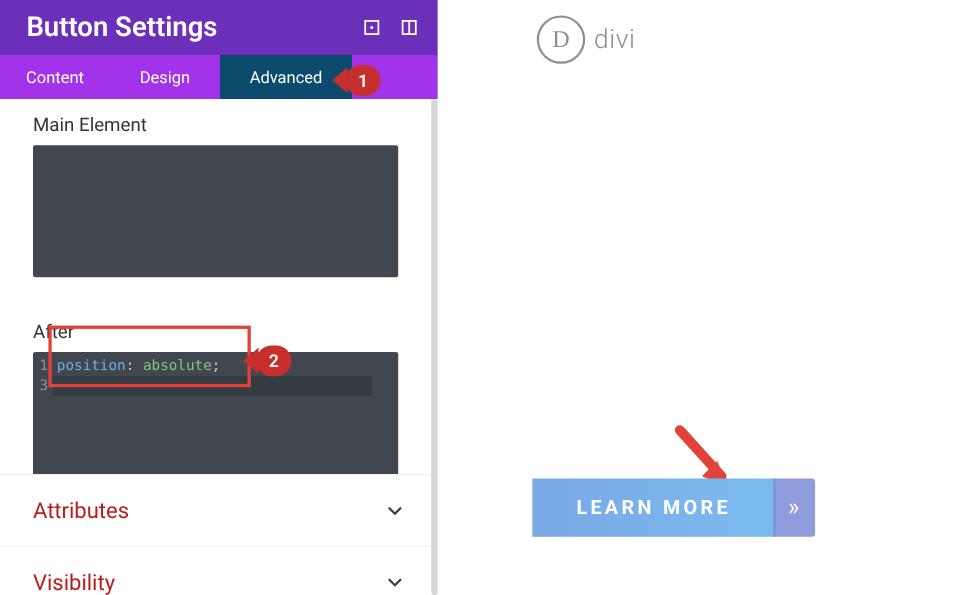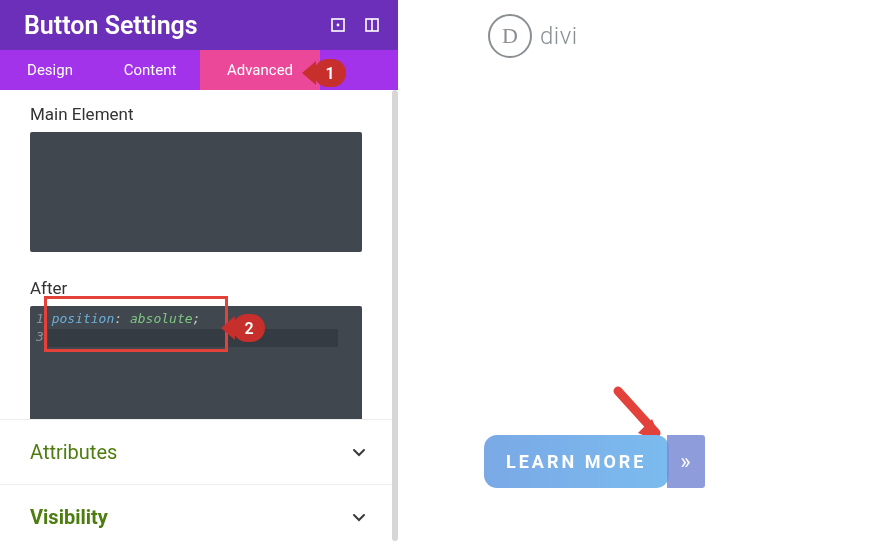--- a/index.html
+++ b/index.html
@@ -45,21 +45,21 @@
   .tab {
     display: flex;
     align-items: center;
     justify-content: center;
     font-size: 15px;
     cursor: pointer;
     position: relative;
   }
   .tab-content { width: 100px; }
   .tab-design  { width: 100px; }
-  .tab-adv     { width: 120px; background:#ec4899; }
+  .tab-adv     { width: 120px; background:#0c4a6e; }
   .panel-body {
     flex: 1;
     overflow: hidden;
     padding: 14px 30px 0 30px;
     position: relative;
   }
   .field-label {
     font-size: 17px;
     color: #333;
     margin-bottom: 8px;
@@ -69,43 +69,43 @@
     border-radius: 2px;
     width: 332px;
     padding: 4px 0;
     font-family: Menlo, Consolas, monospace;
     font-size: 13px;
     line-height: 18px;
     position: relative;
   }
   .code-box.main { height: 120px; }
   .code-box.after { height: 120px; }
-  .code-line { white-space: pre; padding-left: 6px; font-style: italic; }
+  .code-line { white-space: pre; padding-left: 6px; }
   .ln { color: #8a9299; }
   .kw { color: #6cb0d8; }
   .colon { color: #c9c9c9; }
   .val { color: #7fc77f; }
   .num { color: #d6a35a; }
   .sc { color: #c9c9c9; }
   .cursor-line {
     display: block;
     margin: 0 6px;
     height: 18px;
     background: #343b42;
   }
   .section-row {
     display: flex;
     align-items: center;
     justify-content: space-between;
     padding: 20px 30px 20px 30px;
-    color: #4d7c0f;
+    color: #b91c1c;
     font-size: 20px;
   }
   .chevron svg { display: block; }
-  .after-wrap { margin-top: 26px; }
+  .after-wrap { margin-top: 40px; }
 
   
   .panel-scroll {
     position: absolute;
     right: 0;
     top: 90px;
     bottom: 0;
     width: 6px;
     background: #d7d7d7;
     border-radius: 3px;
@@ -143,22 +143,22 @@
     bottom: 53px;
     display: flex;
     align-items: stretch;
   }
   .learn-btn {
     background: linear-gradient(90deg, #7aa9e6 0%, #7bbbee 100%);
     color: #fff;
     font-weight: 700;
     font-size: 18px;
     letter-spacing: 3px;
-    padding: 16px 22px;
-    border-radius: 13px;
+    padding: 16px 40px;
+    border-radius: 0;
     display: flex;
     align-items: flex-end;
   }
   .learn-ext {
     background: #7c8bd6;
     color: #fff;
     width: 38px;
     display: flex;
     align-items: center;
     justify-content: center;
@@ -229,22 +229,22 @@
         <span class="hicon">
           <svg width="16" height="16" viewBox="0 0 16 16" fill="none" stroke="#fff" stroke-width="1.6">
             <rect x="2" y="2" width="12" height="12"></rect>
             <line x1="8" y1="2" x2="8" y2="14"></line>
           </svg>
         </span>
       </div>
     </div>
 
     <div class="tabs">
+      <div class="tab tab-content">Content</div>
       <div class="tab tab-design">Design</div>
-      <div class="tab tab-content">Content</div>
       <div class="tab tab-adv">Advanced</div>
     </div>
 
     <div class="panel-body">
       <div class="field-label">Main Element</div>
       <div class="code-box main"></div>
 
       <div class="after-wrap">
         <div class="field-label">After</div>
         <div class="code-box after">
@@ -260,21 +260,21 @@
       <div class="section-row">
         <span>Attributes</span>
         <span class="chevron">
           <svg width="18" height="18" viewBox="0 0 18 18" fill="none" stroke="#3a3a3a" stroke-width="2" stroke-linecap="round">
             <polyline points="4,7 9,12 14,7"></polyline>
           </svg>
         </span>
       </div>
     </div>
     <div style="border-top:1px solid #eee;">
-      <div class="section-row" style="padding-bottom:12px;font-weight:bold;">
+      <div class="section-row" style="padding-bottom:0;">
         <span>Visibility</span>
         <span class="chevron">
           <svg width="18" height="18" viewBox="0 0 18 18" fill="none" stroke="#3a3a3a" stroke-width="2" stroke-linecap="round">
             <polyline points="4,7 9,12 14,7"></polyline>
           </svg>
         </span>
       </div>
     </div>
 
     <div class="red-box red-box1"></div>

